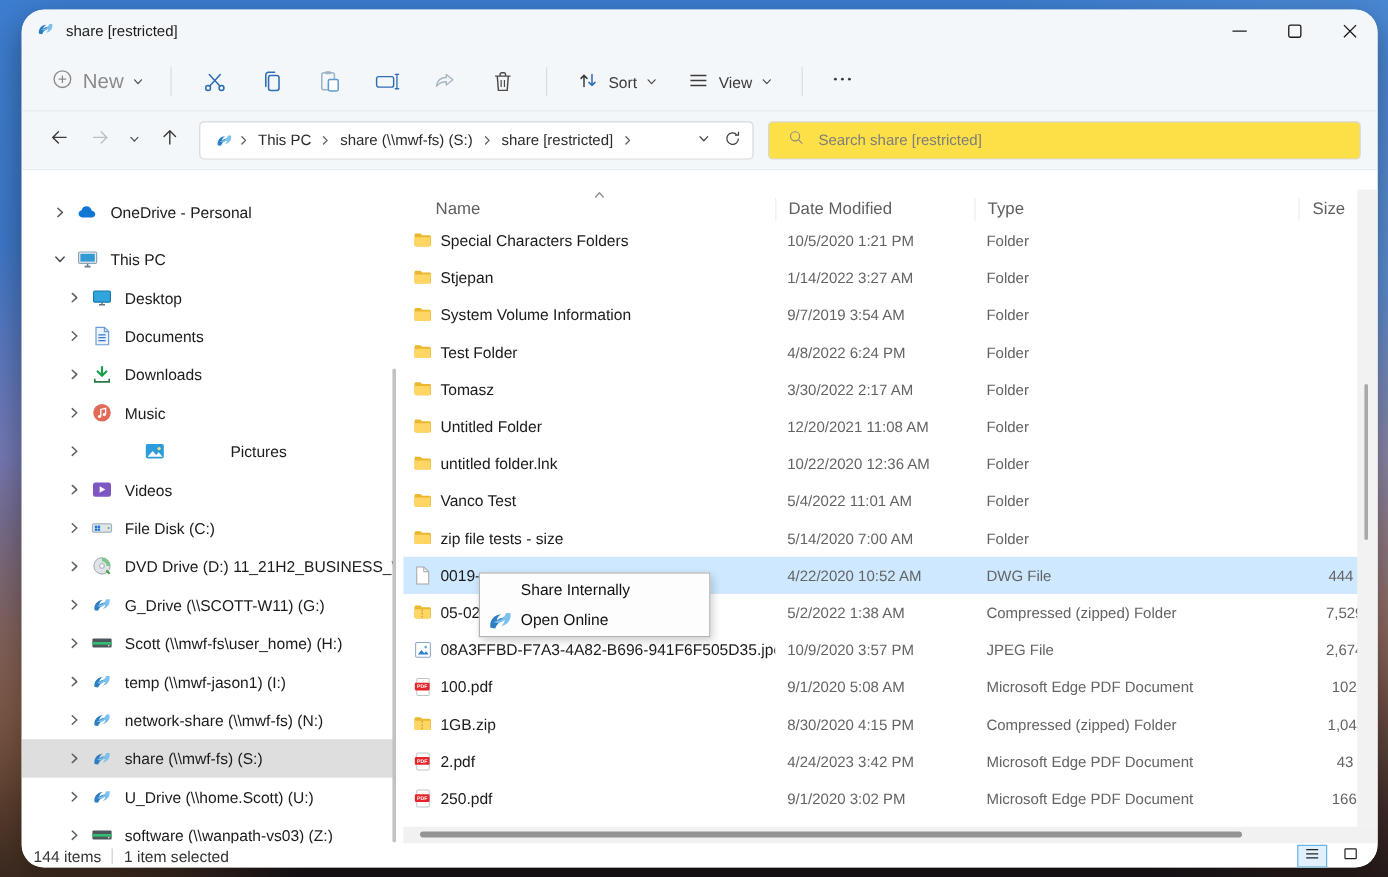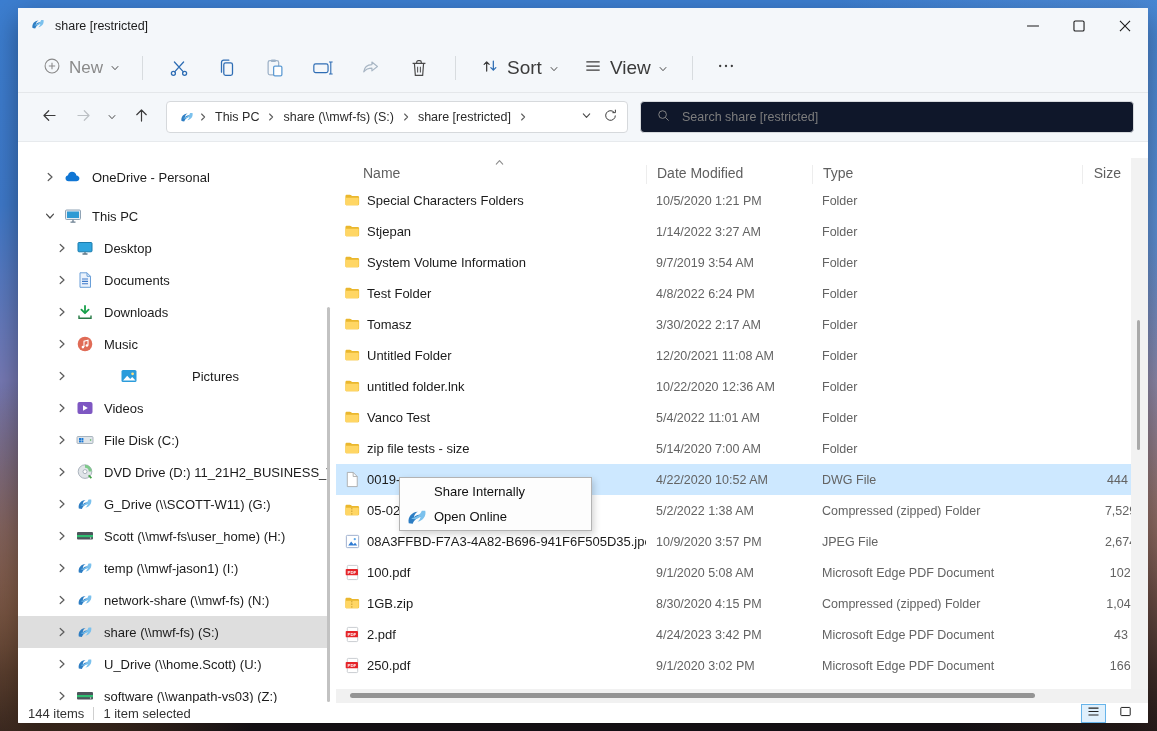--- a/index.html
+++ b/index.html
@@ -4,46 +4,46 @@
 <style>
   html,body{margin:0;padding:0;width:1157px;height:731px;overflow:hidden;
     font-family:"Liberation Sans","DejaVu Sans",sans-serif;}
   .desktop{position:relative;width:1157px;height:731px;
     background:
       radial-gradient(circle at 6% 82%, rgba(255,160,70,.45), transparent 18%),
       radial-gradient(circle at 97% 70%, rgba(255,150,60,.35), transparent 22%),
       radial-gradient(circle at 99% 30%, rgba(120,170,230,.5), transparent 30%),
       linear-gradient(180deg,#3c7ed0 0%,#3e78c8 28%,#7679b4 52%,#584e66 72%,#221d26 92%,#191419 100%);}
   .window{position:absolute;left:18px;top:8px;width:1130px;height:715px;background:#fff;
-    border-radius:1px;box-shadow:0 10px 28px rgba(0,0,0,.38);overflow:hidden;
+    border-radius:19px;box-shadow:0 10px 28px rgba(0,0,0,.38);overflow:hidden;
     display:flex;flex-direction:column;}
   
   .titlebar{height:36px;background:#f4f7fa;display:flex;align-items:center;padding-left:12px;flex:0 0 auto;}
   .titlebar .title{font-size:12.5px;color:#1b1b1b;margin-left:9px;}
   .win-controls{margin-left:auto;display:flex;height:100%;}
   .win-btn{width:46px;height:100%;display:flex;align-items:center;justify-content:center;}
   
   .toolbar{height:48px;background:#f4f7fa;border-bottom:1px solid #e4e7ea;display:flex;align-items:center;
     padding-left:14px;flex:0 0 auto;}
   .tb-new{display:flex;align-items:center;gap:7px;padding:6px 10px;border-radius:4px;color:#8a8a8a;font-size:17px;}
   .tb-divider{width:1px;height:24px;background:#d8dcdf;margin:0 12px;}
   .tb-icon-btn{width:48px;height:36px;display:flex;align-items:center;justify-content:center;border-radius:4px;}
-  .tb-labeled{display:flex;align-items:center;gap:7px;padding:6px 12px;border-radius:4px;color:#3b3b3b;font-size:19px;}
+  .tb-labeled{display:flex;align-items:center;gap:7px;padding:6px 12px;border-radius:4px;color:#3b3b3b;font-size:13px;}
   .tb-more{width:42px;height:36px;display:flex;align-items:center;justify-content:center;}
   
   .addressrow{height:48px;background:#f4f7fa;border-bottom:1px solid #e7eaed;display:flex;align-items:center;
     padding-left:14px;flex:0 0 auto;}
   .nav-btn{width:34px;height:34px;display:flex;align-items:center;justify-content:center;border-radius:4px;}
   .nav-btn.small{width:24px;}
   .addressbox{width:462px;height:32px;margin-left:8px;background:#fff;border:1px solid #d6d9dc;border-radius:4px;
     display:flex;align-items:center;padding:0 8px 0 12px;font-size:12.5px;color:#2b2b2b;box-sizing:border-box;}
   .crumb{padding:0 4px;white-space:nowrap;}
   .bc-sep{display:flex;align-items:center;margin:0 2px;}
   .addr-right{margin-left:auto;display:flex;align-items:center;gap:10px;}
-  .searchbox{flex:1;height:32px;margin:0 14px 0 12px;background:#0f172a;border:1px solid #d6d9dc;border-radius:4px;
+  .searchbox{flex:1;height:32px;margin:0 14px 0 12px;background:#fde047;border:1px solid #d6d9dc;border-radius:4px;
     display:flex;align-items:center;padding-left:14px;box-sizing:border-box;}
   .searchbox .ph{font-size:12.5px;color:#7d7d7d;margin-left:10px;}
   
   .content{flex:1;display:flex;min-height:0;background:#fff;position:relative;}
   .navpane{width:318px;flex:0 0 auto;position:relative;overflow:hidden;padding-top:19px;box-sizing:border-box;}
   .side-item{height:32px;display:flex;align-items:center;font-size:13px;color:#1b1b1b;margin-right:8px;
     white-space:nowrap;overflow:hidden;}
   .side-item .chev{flex:0 0 auto;width:12px;display:flex;margin-right:8px;}
   .side-item .sicon{flex:0 0 auto;margin-right:10px;display:flex;}
   .side-item.selected{background:#dedede;}

